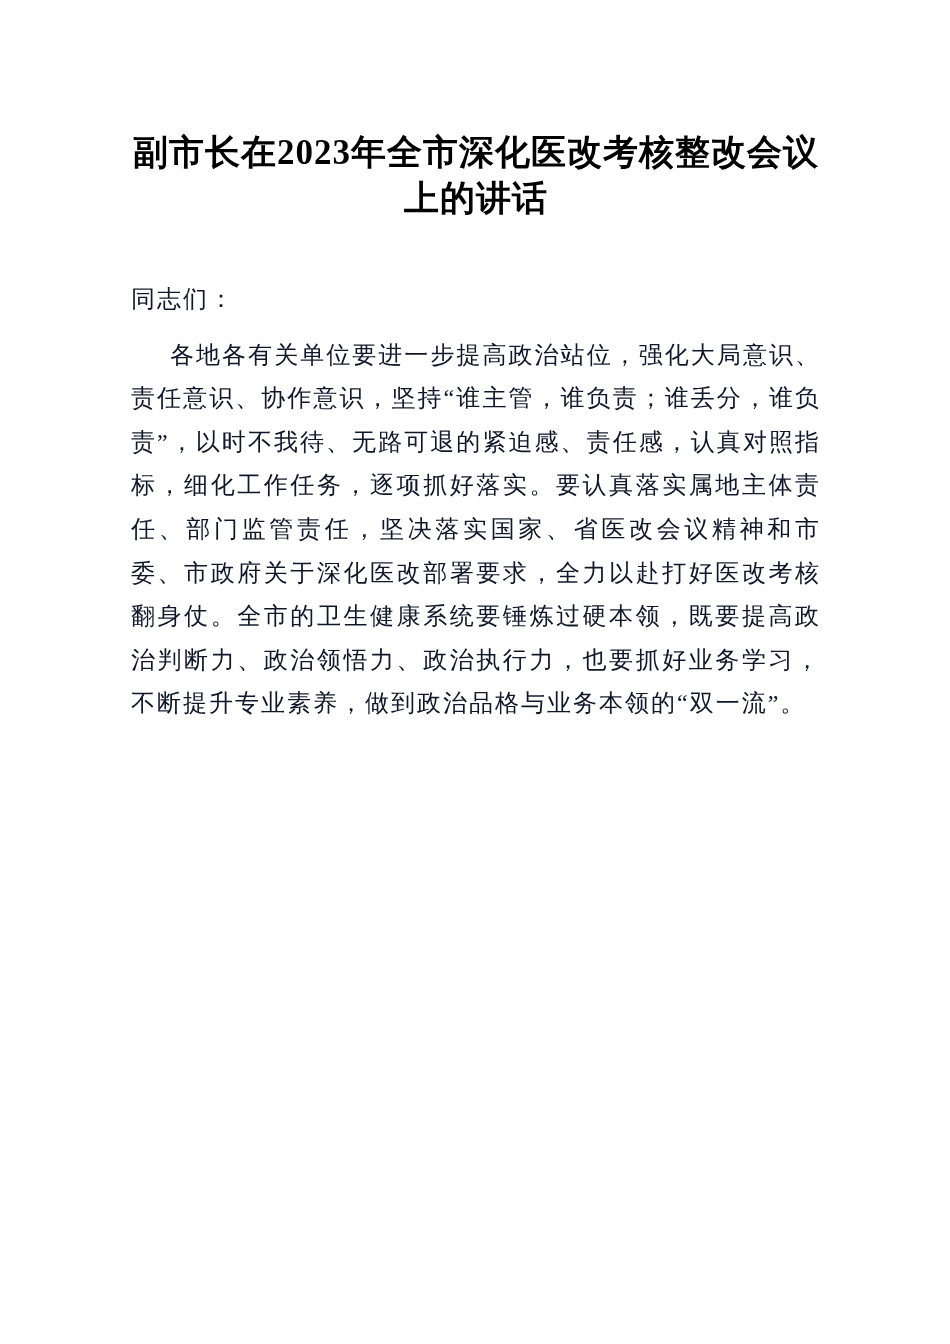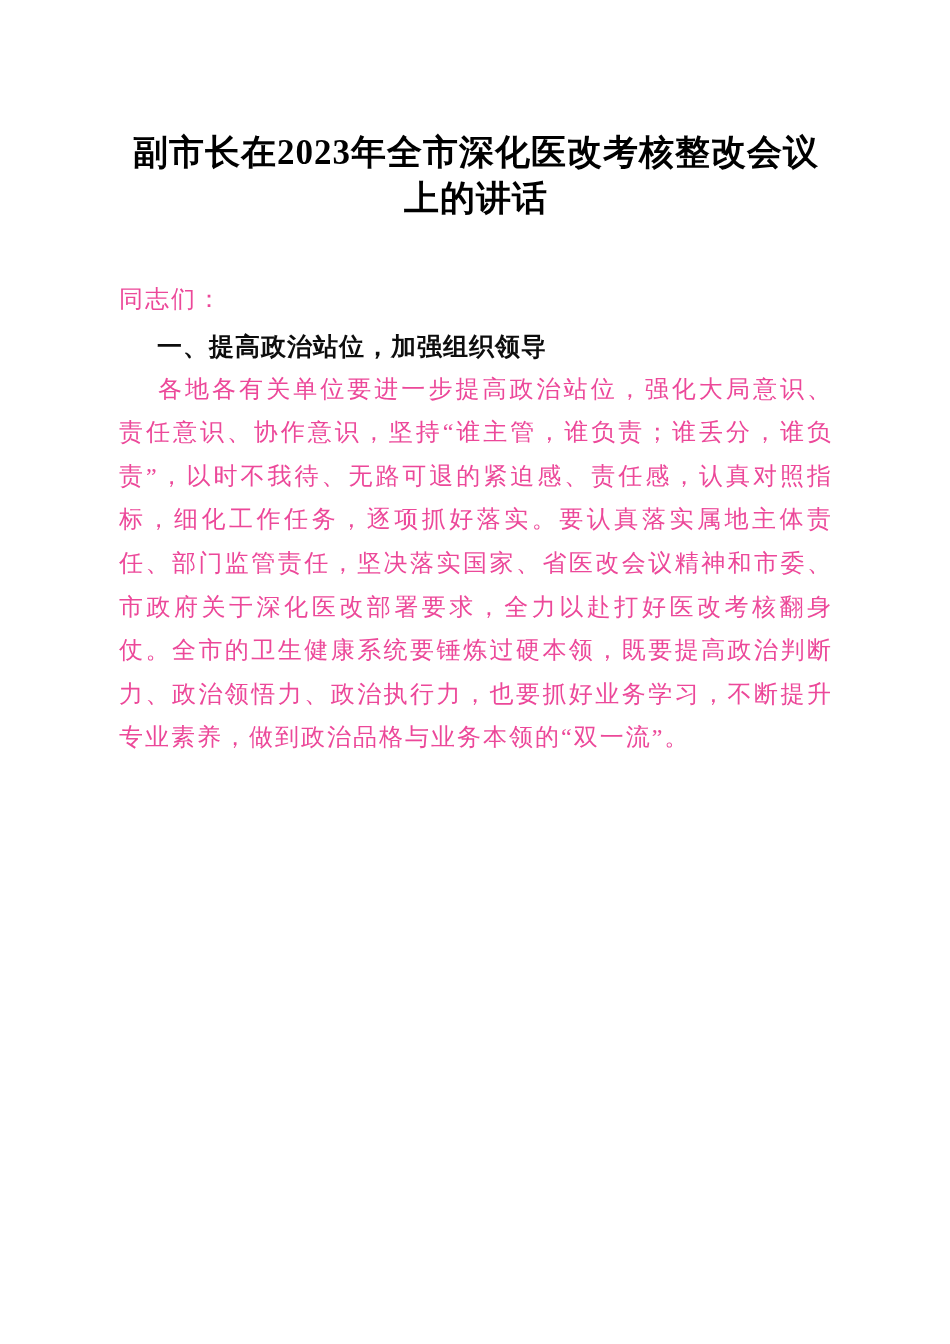--- a/index.html
+++ b/index.html
@@ -26,28 +26,28 @@
     font-size: 35px;
     line-height: 46px;
     letter-spacing: 1px;
     text-align: center;
     color: #000000;
   }
   .doc-body {
     margin-top: 56px;
   }
   .para {
-    margin: 0;
+    margin: 12px;
     font-family: "Liberation Serif", "DejaVu Serif", serif;
     font-size: 24px;
     line-height: 43.6px;
     letter-spacing: 2px;
     text-align: justify;
     text-justify: inter-ideograph;
-    color: #ec4899;
+    color: #0f172a;
   }
   .para.indent {
     text-indent: 39px;
   }
   .heading {
     margin: 2px 0 0 0;
     font-family: "Liberation Sans", "DejaVu Sans", sans-serif;
     font-weight: bold;
     font-size: 25px;
     line-height: 44px;
@@ -59,19 +59,18 @@
 </head>
 <body>
 
 <div class="page">
   <h1 class="doc-title">副市长在2023年全市深化医改考核整改会议上的讲话</h1>
 
   <div class="doc-body">
     <p class="para">同志们：</p>
 
 
-    <p class="heading">一、提高政治站位，加强组织领导</p>
 
     <p class="para indent">各地各有关单位要进一步提高政治站位，强化大局意识、责任意识、协作意识，坚持“谁主管，谁负责；谁丢分，谁负责”，以时不我待、无路可退的紧迫感、责任感，认真对照指标，细化工作任务，逐项抓好落实。要认真落实属地主体责任、部门监管责任，坚决落实国家、省医改会议精神和市委、市政府关于深化医改部署要求，全力以赴打好医改考核翻身仗。全市的卫生健康系统要锤炼过硬本领，既要提高政治判断力、政治领悟力、政治执行力，也要抓好业务学习，不断提升专业素养，做到政治品格与业务本领的“双一流”。</p>
 
 
   </div>
 </div>
 
 </body></html>

